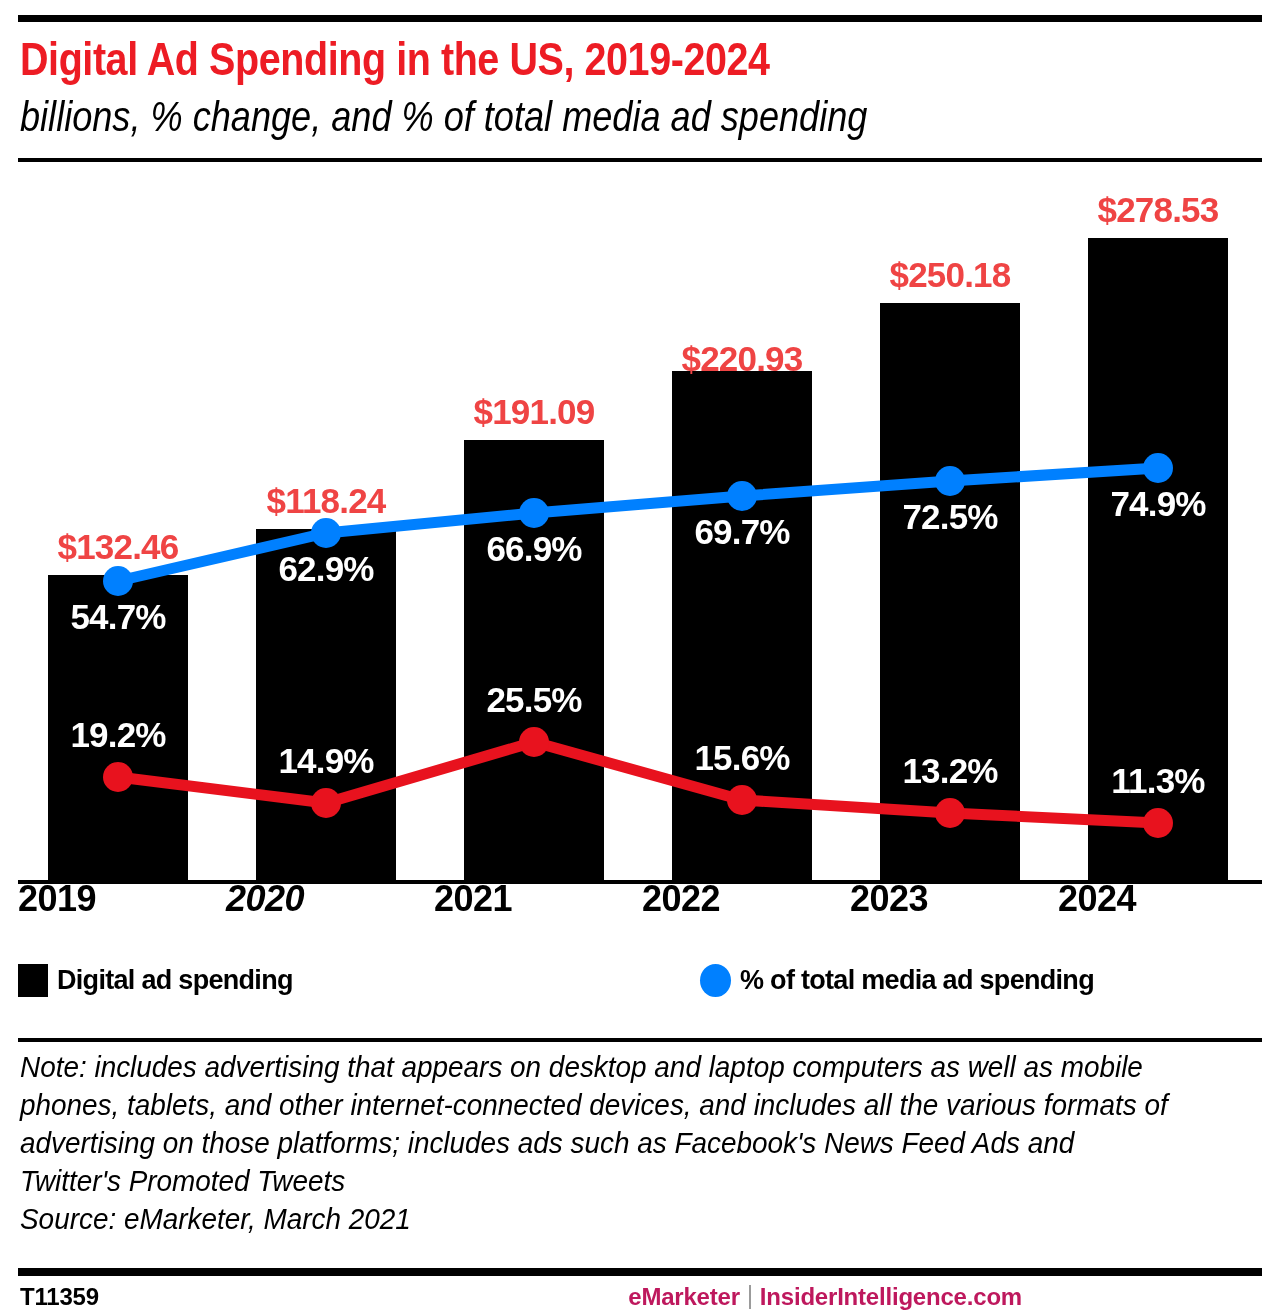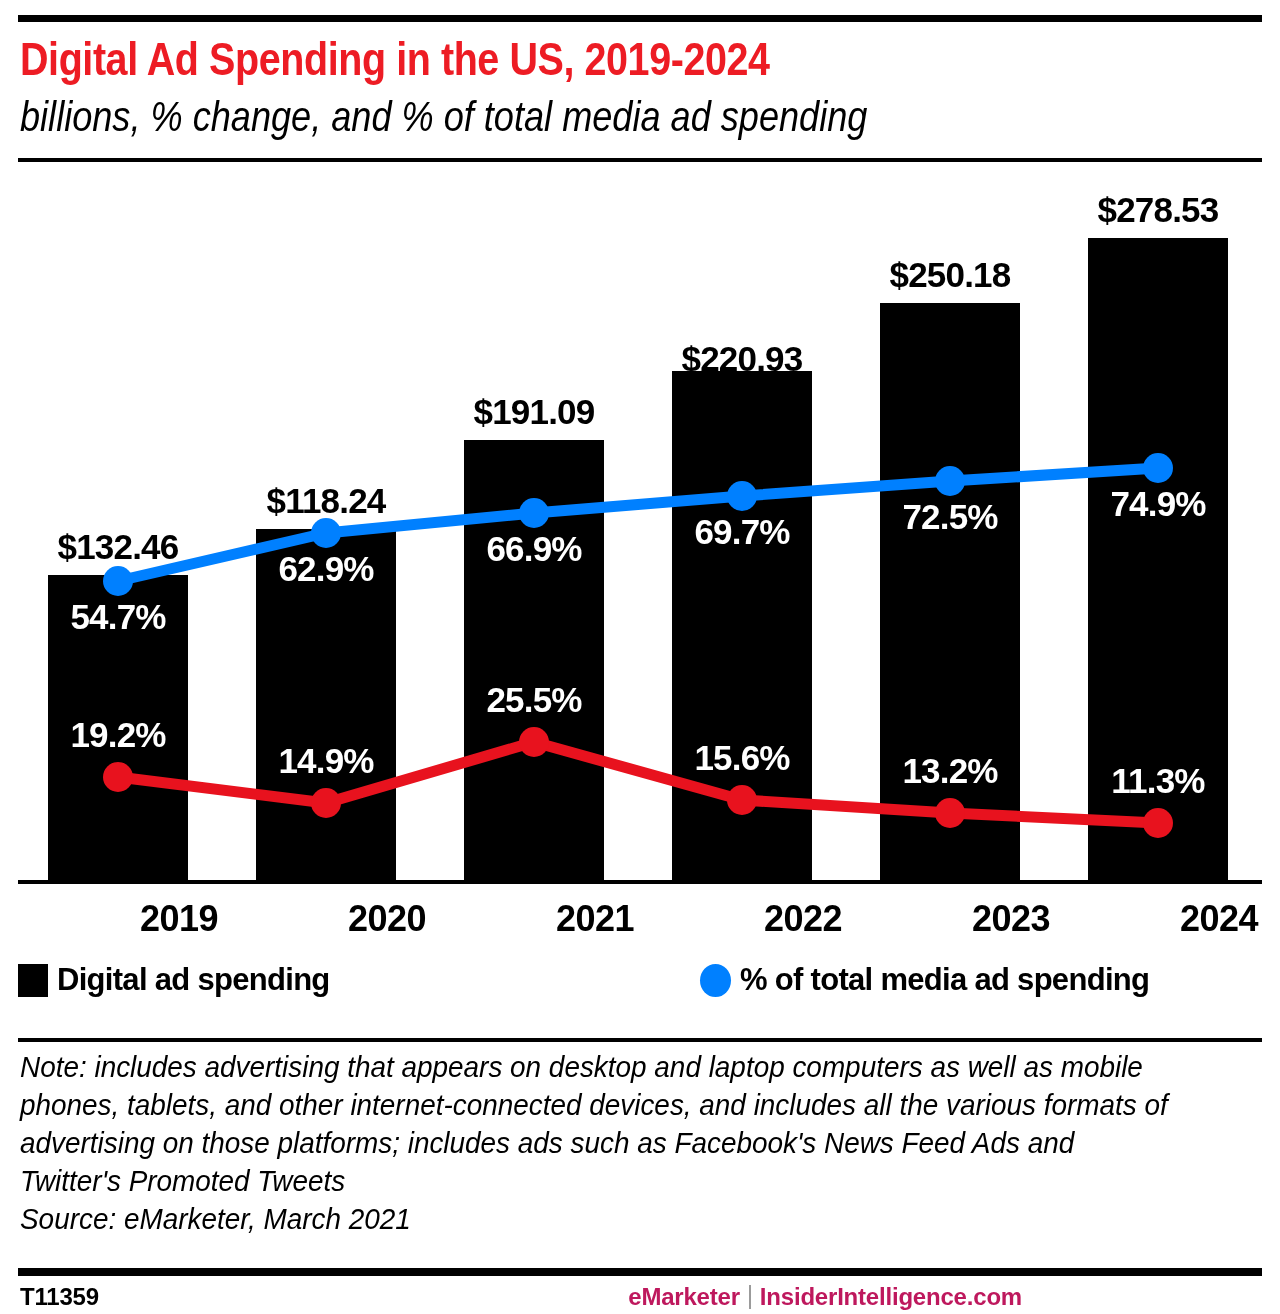--- a/index.html
+++ b/index.html
@@ -89,36 +89,36 @@
   .axis-line {
     position: absolute;
     left: 18px;
     top: 718px;
     width: 1244px;
     height: 4px;
     background: #000000;
   }
   .xtick {
     position: absolute;
-    top: 736px;
+    top: 716px;
     width: 200px;
-    text-align: right;
+    text-align: left;
     font-size: 36px;
     font-weight: bold;
     letter-spacing: -0.5px;
     color: #000000;
   }
   .bar-label {
     position: absolute;
     width: 220px;
     text-align: center;
     font-size: 35px;
     font-weight: bold;
     letter-spacing: -0.8px;
-    color: #000000;
+    color: #ef4444;
     white-space: nowrap;
   }
   .pct-label {
     position: absolute;
     width: 220px;
     text-align: center;
     font-size: 35px;
     font-weight: bold;
     letter-spacing: -0.8px;
     color: #ffffff;
@@ -155,21 +155,21 @@
   }
   .swatch-dot {
     width: 31px;
     height: 33px;
     border-radius: 50%;
     flex: 0 0 auto;
   }
   .swatch-dot.red  { background: #E8121E; }
   .swatch-dot.blue { background: #0080FF; }
   .legend-text {
-    font-size: 31px;
+    font-size: 27px;
     font-weight: bold;
     letter-spacing: -0.7px;
     margin-left: 9px;
     white-space: nowrap;
     color: #000000;
   }
   .rule-legend {
     position: absolute;
     left: 18px;
     top: 1038px;
@@ -284,21 +284,21 @@
         <circle cx="326" cy="641" r="15" fill="#E8121E"></circle>
         <circle cx="534" cy="580" r="15" fill="#E8121E"></circle>
         <circle cx="742" cy="638" r="15" fill="#E8121E"></circle>
         <circle cx="950" cy="651" r="15" fill="#E8121E"></circle>
         <circle cx="1158" cy="661" r="15" fill="#E8121E"></circle>
       </svg>
 
     <div class="axis-line"></div>
     <div id="xticks">
         <div class="xtick" style="left: 18px;">2019</div>
-        <div class="xtick" style="left: 226px;">2020</div>
+        <div class="xtick" style="left: 226px; font-style: italic;">2020</div>
         <div class="xtick" style="left: 434px;">2021</div>
         <div class="xtick" style="left: 642px;">2022</div>
         <div class="xtick" style="left: 850px;">2023</div>
         <div class="xtick" style="left: 1058px;">2024</div>
       </div>
   </div>
 
   <div class="legend">
     <div class="legend-item" style="left:18px; top:8px;">
       <span class="swatch-square"></span>

